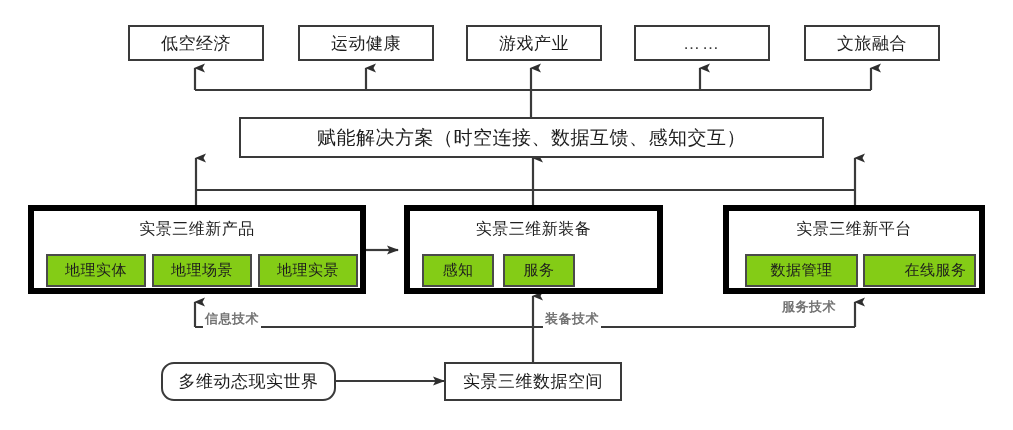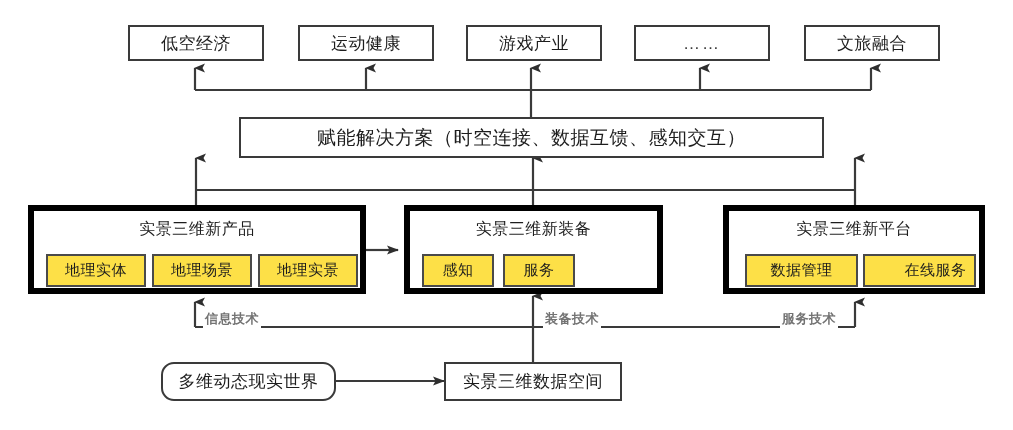--- a/index.html
+++ b/index.html
@@ -51,21 +51,21 @@
     top: 8px;
     text-align: center;
     font-size: 16px;
     color: #1d1d1d;
     letter-spacing: 0.5px;
     white-space: nowrap;
   }
   .chip {
     position: absolute;
     box-sizing: border-box;
-    background: #fde047;
+    background: #84cc16;
     border: 2px solid #4a4a4a;
     display: flex;
     align-items: center;
     justify-content: center;
     font-size: 15px;
     color: #1d1d1d;
     letter-spacing: 0.5px;
     white-space: nowrap;
   }
   .banner {
@@ -191,21 +191,21 @@
     <div class="chip" style="left:16px; top:43px; width:113px; height:33px;">
       <span>数据管理</span>
     </div>
     <div class="chip" style="left:134px; top:43px; width:113px; height:33px;padding-left:32px;">
       <span>在线服务</span>
     </div>
   </div>
 
   <div class="edge-label" style="left:203px; top:310px;">信息技术</div>
   <div class="edge-label" style="left:543px; top:310px;">装备技术</div>
-  <div class="edge-label" style="left:780px; top:310px;">服务技术</div>
+  <div class="edge-label" style="left:780px; top:298px;">服务技术</div>
 
   <div class="node" style="left:161px; top:362px; width:175px; height:39px;border-radius:13px;">
     <span>多维动态现实世界</span>
   </div>
   <div class="node" style="left:444px; top:362px; width:178px; height:39px;">
     <span>实景三维数据空间</span>
   </div>
 
 </div>
 

